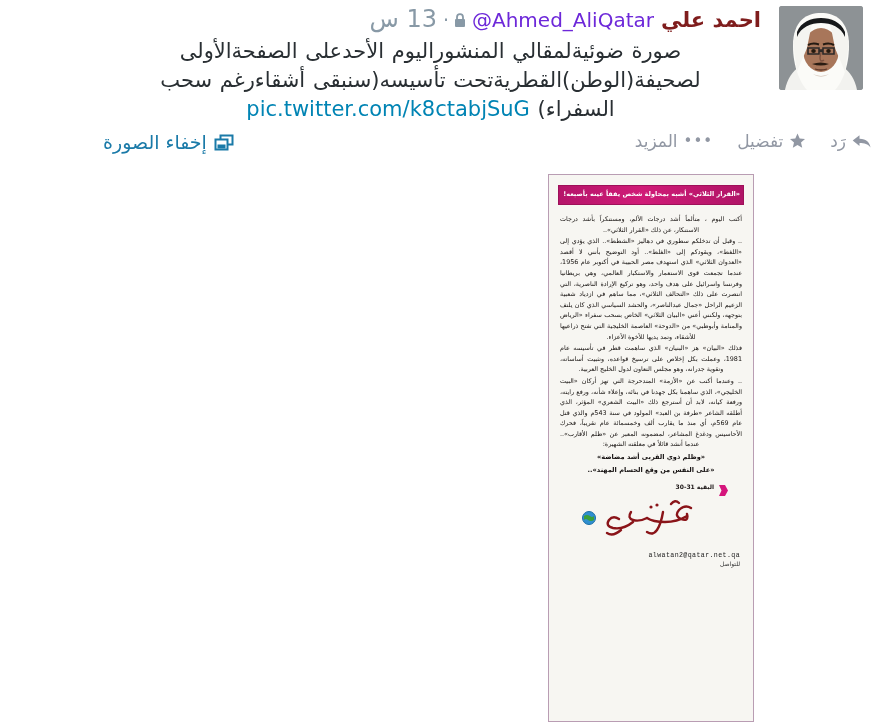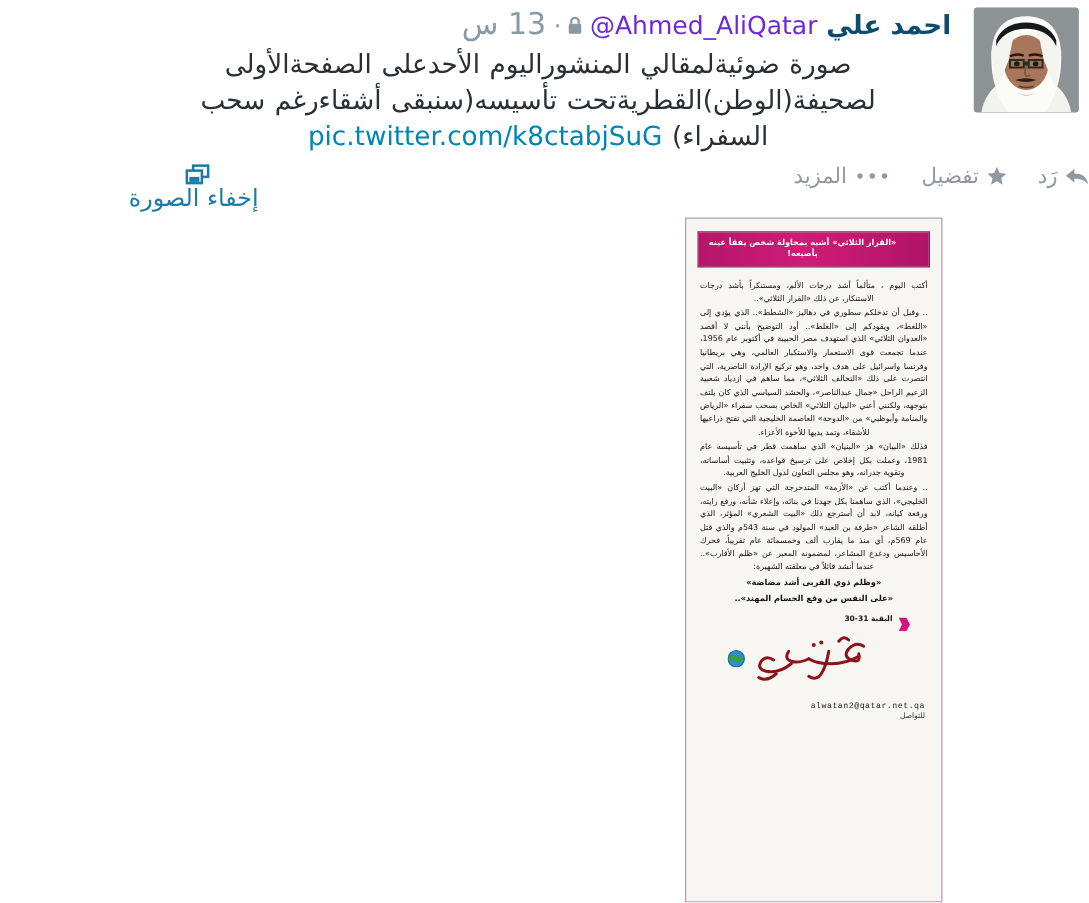--- a/index.html
+++ b/index.html
@@ -44,21 +44,21 @@
   }
 
   .tweet-head {
     line-height: 30px;
     white-space: nowrap;
     direction: rtl;
     font-size: 20px;
   }
   .fullname {
     font-weight: bold;
-    color: #0c4a6e;
+    color: #7f1d1d;
     font-size: 21px;
     letter-spacing: 0;
     margin-top: 29px;
   }
   .username {
     color: #6d28d9;
     font-size: 20px;
     direction: ltr;
     unicode-bidi: embed;
     display: inline-block;
@@ -127,21 +127,21 @@
     white-space: nowrap;
   }
   .action .act-label { margin-right: 6px; }
   .act-icon { display: inline-flex; align-items: center; }
 
   .hide-photo {
     position: absolute;
     top: 0;
     left: 103px;
     display: flex;
-    flex-direction: column;
+    flex-direction: row;
     align-items: center;
     color: #1a7aa8;
     font-size: 19px;
     cursor: pointer;
     white-space: nowrap;
   }
   .hide-photo .hp-label { margin-right: 7px; }
 
   
   .photo-wrap {
@@ -161,22 +161,22 @@
     padding: 10px 9px 0 9px;
     box-sizing: border-box;
     direction: rtl;
   }
   .np-banner {
     background: #c9176b;
     background: linear-gradient(90deg,#b5156a 0%,#d01b77 45%,#b01467 100%);
     color: #ffffff;
     font-size: 6.5px;
     font-weight: bold;
-    text-align: center;
-    padding: 4px 21px 5px 3px;
+    text-align: right;
+    padding: 4px 3px 5px 3px;
     letter-spacing: 0;
     line-height: 9px;
     border: 1px solid #9e1059;
     box-sizing: border-box;
   }
   .np-headline {
     text-align: center;
     color: #0d0d0d;
     font-weight: bold;
     margin-top: 9px;

